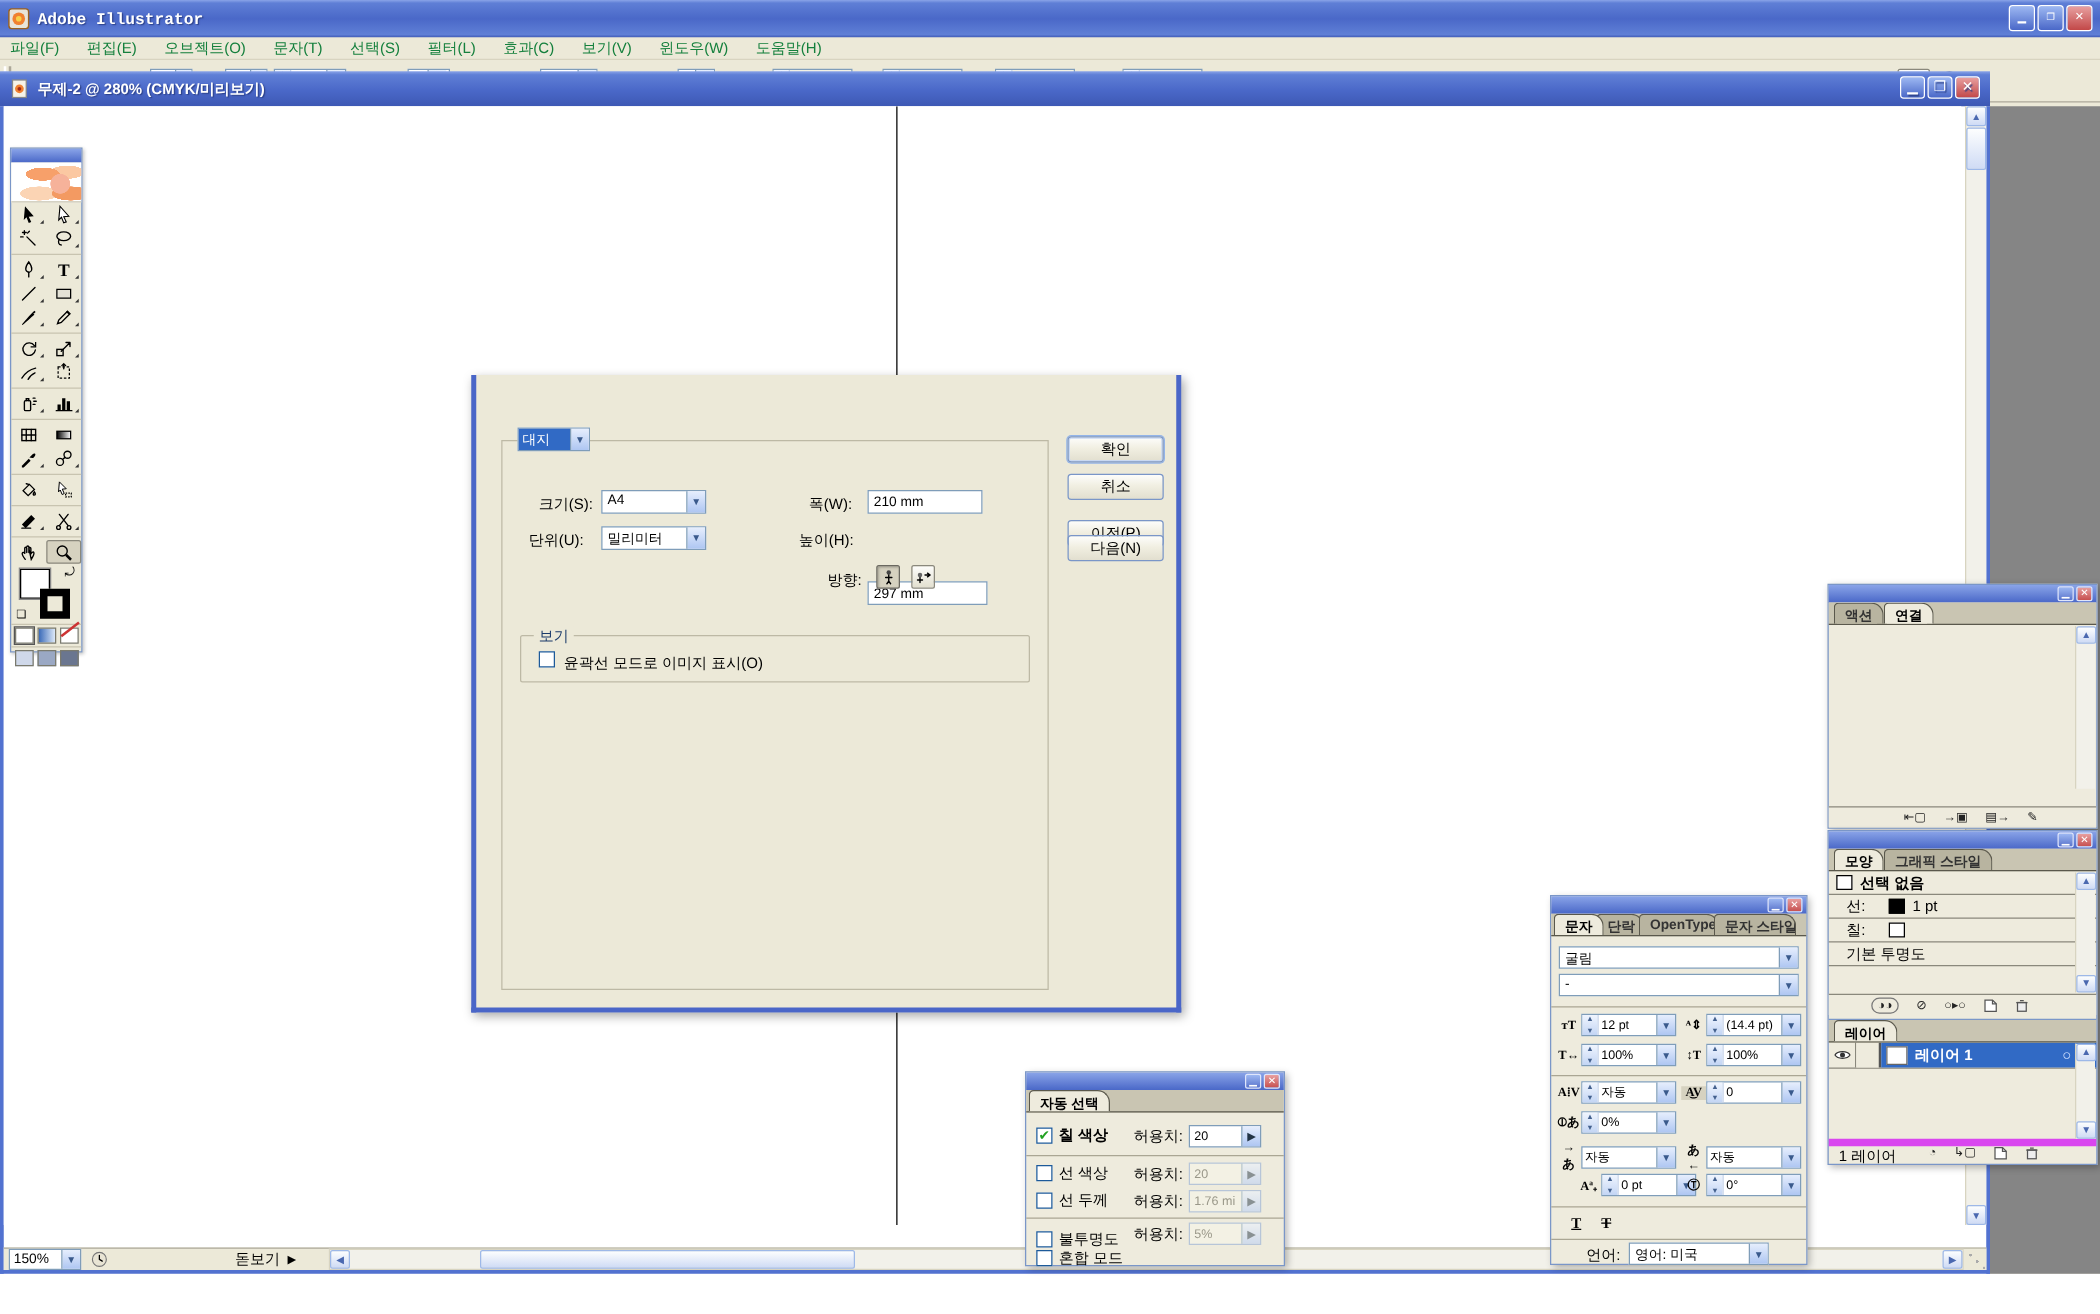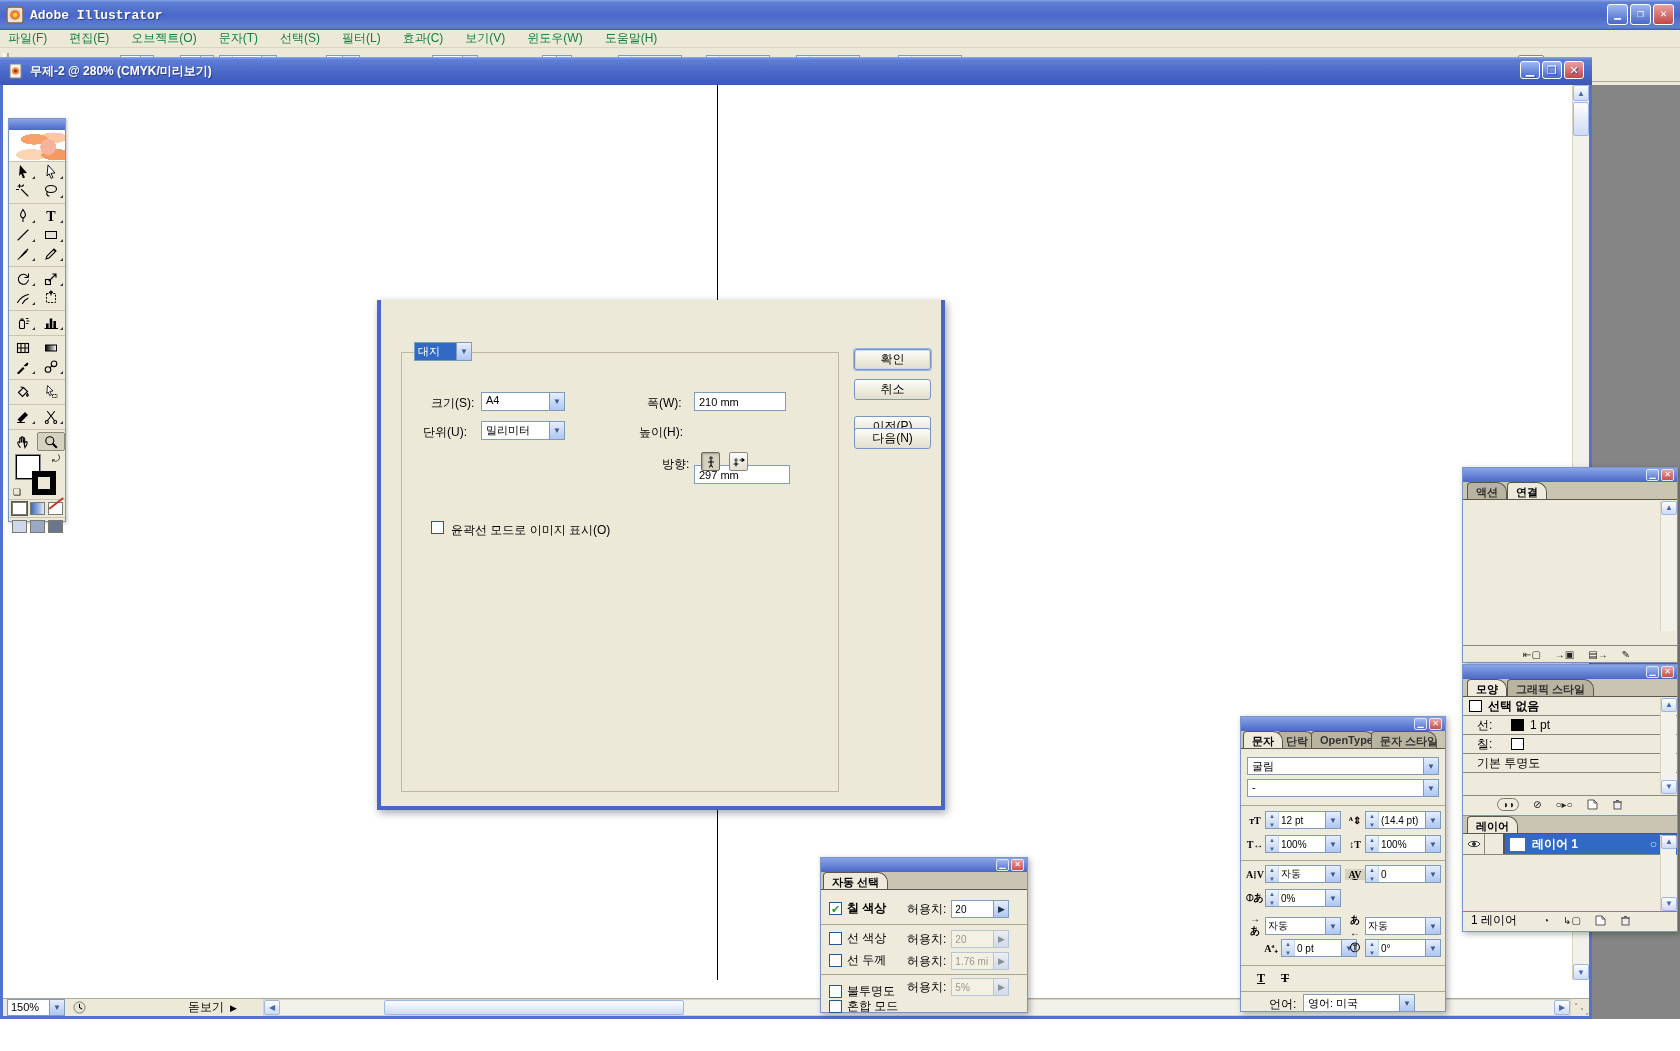--- a/index.html
+++ b/index.html
@@ -588,20 +588,23 @@
           <path d="M6 5v5M3.5 7h5M4.5 12l1.5-2 1.5 2" class="st" stroke="#444"></path>
         </svg>
     </div>
     <div class="orientbtn" style="left:348px;top:152px">
       <svg width="13" height="12" viewBox="0 0 13 12">
           <circle cx="4" cy="4" r="1.8" fill="#666"></circle>
           <path d="M4 6v4M2 8h4M8 4h4M10 2.5L12 4l-2 1.5" class="st" stroke="#666"></path>
         </svg>
     </div>
 
+    <div class="groupbox" style="left:35px;top:208px;width:408px;height:38px">
+      <span class="grouplabel">보기</span>
+    </div>
     <div class="checkbox" style="left:50px;top:221px"></div>
     <span class="frow-label" style="left:70px;top:222px">윤곽선 모드로 이미지 표시(O)</span>
 
     <div class="dlgbtn default" style="top:49px">확인</div>
     <div class="dlgbtn" style="top:79px">취소</div>
     <div class="dlgbtn" style="top:116px">이전(P)</div>
     <div class="dlgbtn" style="top:128px">다음(N)</div>
   </div>
 
   <div class="palette" style="left:1462px;top:467px;width:216px;height:196px;z-index:20">
@@ -691,21 +694,21 @@
           <span class="lay-thumb"></span>
           <span>레이어 1</span>
           <span class="lay-target">○</span>
         </div>
       </div>
       <div class="pal-scroll" style="top:19px;height:76px">
         <div class="sarrow" style="height:14px;line-height:12px">▲</div>
         <div class="sarrow" style="position:absolute;bottom:0;height:14px;line-height:12px">▼</div>
       </div>
       <div style="height:56px"></div>
-      <div style="height:18px;border-top:1px solid #d946ef;display:flex;align-items:center">
+      <div style="height:18px;border-top:6px solid #d946ef;display:flex;align-items:flex-start">
         <span style="margin-left:8px">1 레이어</span>
         <span class="pf-icon" style="margin-left:26px">◔</span>
         <span class="pf-icon">↳▢</span>
         <span class="pf-icon">
             <svg width="11" height="11" viewBox="0 0 11 11">
               <path d="M1 1h6l3 3v6H1z" fill="#fff" stroke="#555"></path>
               <path d="M7 1v3h3" fill="none" stroke="#555"></path>
             </svg>
           </span>
         <span class="pf-icon">

